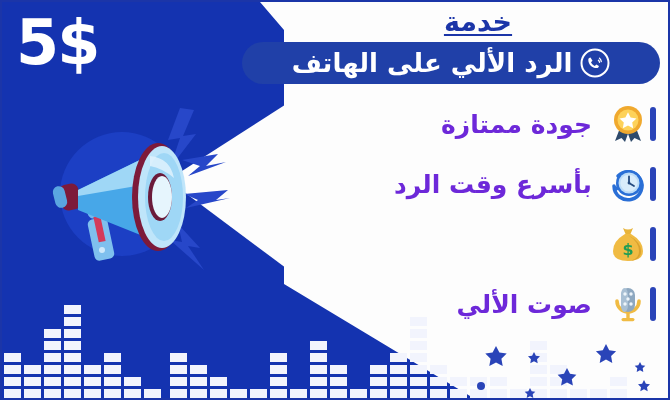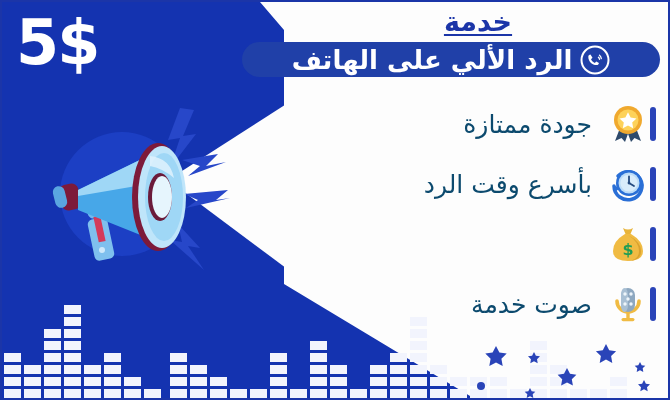--- a/index.html
+++ b/index.html
@@ -62,21 +62,21 @@
     color:#1b35a8;
     font-size:27px;font-weight:bold;
     font-family:"DejaVu Sans","Liberation Sans",sans-serif;
     direction:rtl;
     text-decoration:underline;
     text-underline-offset:3px;
     text-decoration-thickness:2px;
   }
   .hdr-pill{
     position:absolute;top:40px;left:-42px;
-    width:418px;height:35px;
+    width:418px;height:42px;
     background:#2040a8;
     border-radius:21px;
     display:flex;align-items:center;justify-content:center;
     gap:8px;direction:rtl;
     box-sizing:border-box;padding:1px 10px;
   }
   .hdr-pill-text{
     color:#ffffff;font-size:26px;font-weight:bold;
     font-family:"DejaVu Sans","Liberation Sans",sans-serif;
     direction:rtl;white-space:nowrap;line-height:1;
@@ -89,21 +89,21 @@
     height:60px;display:flex;align-items:center;
     direction:rtl;justify-content:flex-start;
     padding-right:6px;box-sizing:border-box;
   }
   .fbar{
     flex:0 0 auto;width:6px;height:34px;background:#2a44b8;border-radius:3px;
     margin-left:2px;margin-right:10px;
   }
   .ficon{flex:0 0 auto;width:40px;height:40px;margin-left:8px;}
   .flabel{
-    color:#0c4a6e;font-size:25px;font-weight:normal;
+    color:#6d28d9;font-size:25px;font-weight:bold;
     font-family:"DejaVu Sans","Liberation Sans",sans-serif;
     direction:rtl;white-space:nowrap;
     padding-right:8px;
   }
 
   
   .stars{position:absolute;z-index:7;left:470px;top:322px;width:200px;height:78px;}
 </style>
 </head>
 <body>
@@ -374,21 +374,21 @@
             <rect x="13.5" y="34" width="13" height="3.2" rx="1.6" fill="#f0bb43"></rect>
             <rect x="13" y="4" width="14" height="24" rx="7" fill="#8ea8c0"></rect>
             <rect x="13" y="4" width="7" height="24" rx="7" fill="#a9c0d4"></rect>
             <circle cx="17" cy="10" r="1.7" fill="#eef5fa"></circle>
             <circle cx="23" cy="10" r="1.7" fill="#eef5fa"></circle>
             <circle cx="20" cy="15" r="1.7" fill="#eef5fa"></circle>
             <circle cx="17" cy="20" r="1.7" fill="#eef5fa"></circle>
             <circle cx="23" cy="20" r="1.7" fill="#eef5fa"></circle>
           </svg>
         </span>
-        <span class="flabel">صوت خدمة</span>
+        <span class="flabel">صوت الألي</span>
       </div>
 
     </div>
   </div>
 
   <div class="stars">
     <svg width="200" height="78" viewBox="0 0 200 78">
       <g fill="#2a44b8">
         <path d="M24 22 l3.4 6.6 7.3 1-5.3 5.1 1.3 7.3-6.7-3.5-6.7 3.5 1.3-7.3-5.3-5.1 7.3-1z"></path>
         <path d="M62 28 l1.9 3.7 4.1.6-3 2.9.7 4.1-3.7-2-3.7 2 .7-4.1-3-2.9 4.1-.6z"></path>

